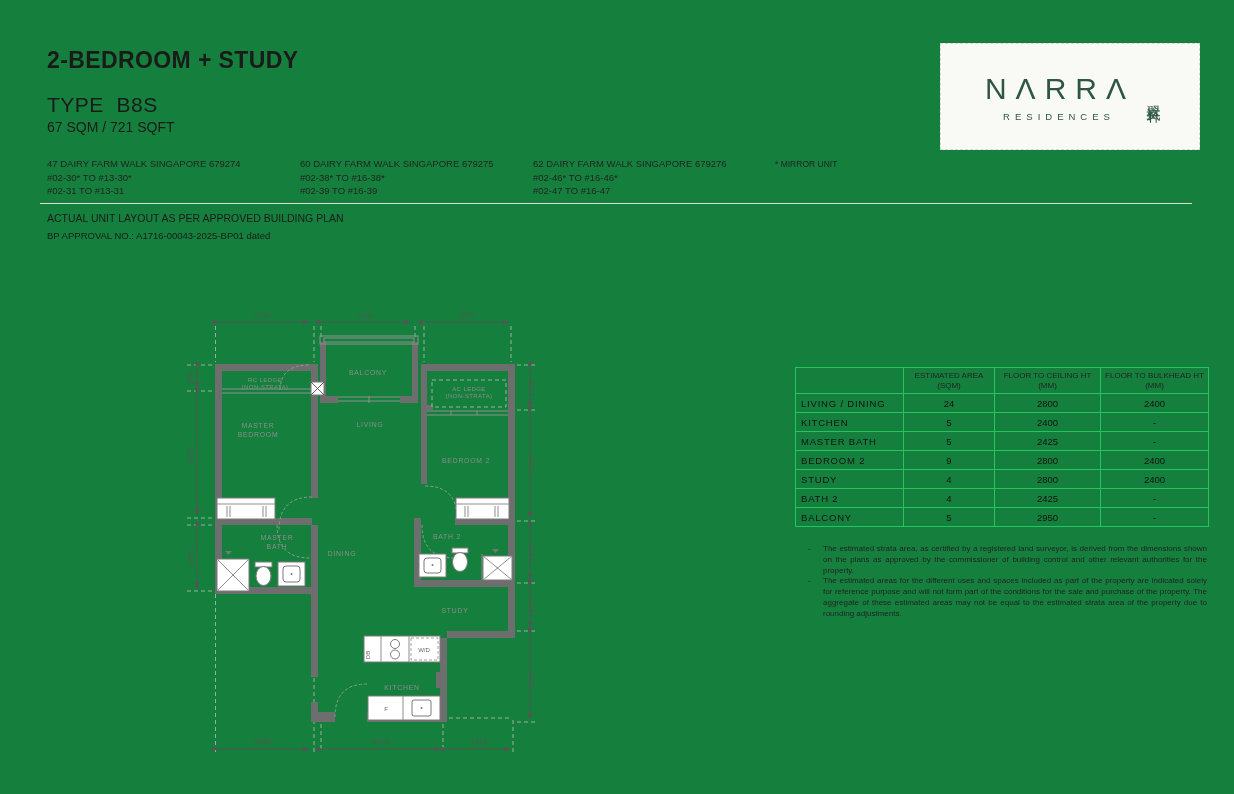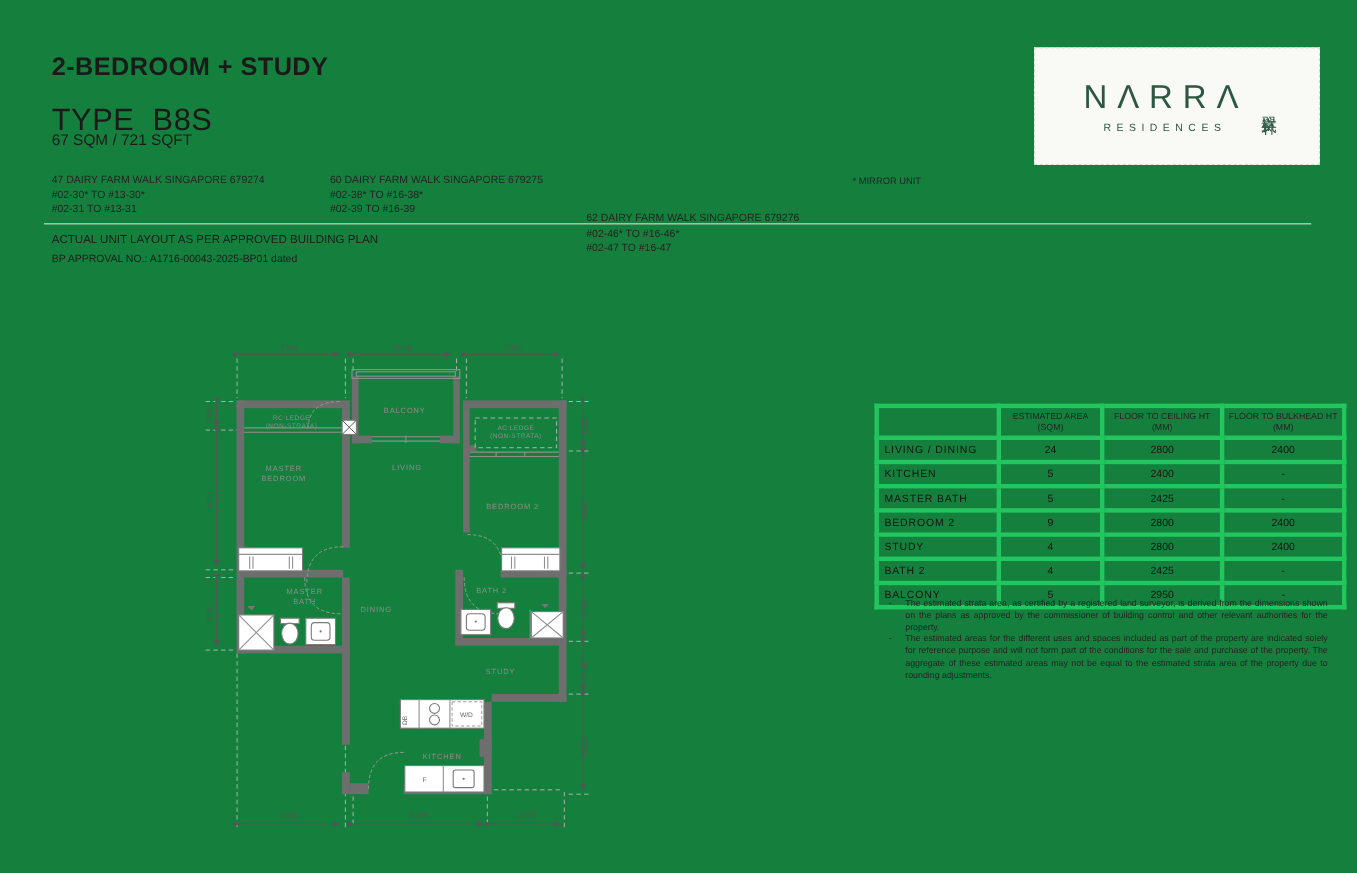--- a/index.html
+++ b/index.html
@@ -1,44 +1,44 @@
 <!DOCTYPE html>
 <html><head>
 <meta charset="utf-8">
 <style>
   html,body { margin:0; padding:0; background:#fff; }
   .page { position:relative; width:1234px; height:794px; background:#15803d;
           font-family:"Liberation Sans", sans-serif; color:#1a1a1a; overflow:hidden; }
   .abs { position:absolute; }
 
   .title { left:47px; top:47px; font-size:23px; font-weight:bold; letter-spacing:0.4px; }
-  .type-label { left:47px; top:93px; font-size:28px; letter-spacing:0.5px; white-space:pre; }
+  .type-label { left:47px; top:93px; font-size:21px; letter-spacing:0.5px; white-space:pre; }
   .sqm-label { left:47px; top:119px; font-size:14px; }
 
   .logo-box { left:940px; top:43px; width:258px; height:105px;
               border:1px dashed #d9d9d3; background:#f9f9f6;
               display:flex; align-items:center; justify-content:center; gap:12px; }
   .logo-main { text-align:center; }
   .logo-brand { font-size:30px; letter-spacing:9px; color:#2d5741; font-weight:400; padding-left:6px; }
   .logo-sub { font-size:9.5px; letter-spacing:5px; color:#2d5741; margin-top:5px; padding-left:4px; }
   .logo-cn { color:#2d5741; font-size:14px; letter-spacing:2px;
              writing-mode:vertical-rl; text-orientation:upright; line-height:1; }
 
   .addr { top:157px; font-size:9.5px; line-height:13.5px; color:#222; }
-  .addr-1 { left:47px; } .addr-2 { left:300px; } .addr-3 { left:533px;margin-top:35px; }
+  .addr-1 { left:47px; } .addr-2 { left:300px; } .addr-3 { left:533px; }
   .mirror-note { left:775px; top:159px; font-size:8.5px; color:#222; }
 
   .divider { left:40px; top:203px; width:1152px; height:1px; background:#dddcd8; }
 
   .approval-1 { left:47px; top:212px; font-size:10.5px; }
   .approval-2 { left:47px; top:230px; font-size:9.5px; }
 
   .area-table { position:absolute; left:795px; top:367px; border-collapse:collapse;
                 font-family:"Liberation Sans", sans-serif; }
-  .area-table th, .area-table td { border:4px solid #22c55e; }
+  .area-table th, .area-table td { border:1px solid #22c55e; }
   .area-table th { font-weight:normal; font-size:8px; line-height:9.5px; padding:3px 2px; text-align:center; color:#222; }
   .area-table td { font-size:9.5px; height:16px; text-align:center; color:#111; padding:1px 2px; }
   .area-table td.room { width:100px; text-align:left; padding-left:5px; }
   .col-a { width:86px; } .col-b { width:101px; } .col-c { width:103px; }
 
   .notes { left:795px; top:544px; width:412px; }
   .notes-heading { font-size:8.5px; text-decoration:underline; color:#222; margin-bottom:10px; }
   .note-item { display:flex; font-size:8px; line-height:10.8px; color:#222; }
   .note-marker { width:28px; padding-left:13px; box-sizing:border-box; flex:none; }
   .note-text { flex:1; text-align:justify; }

